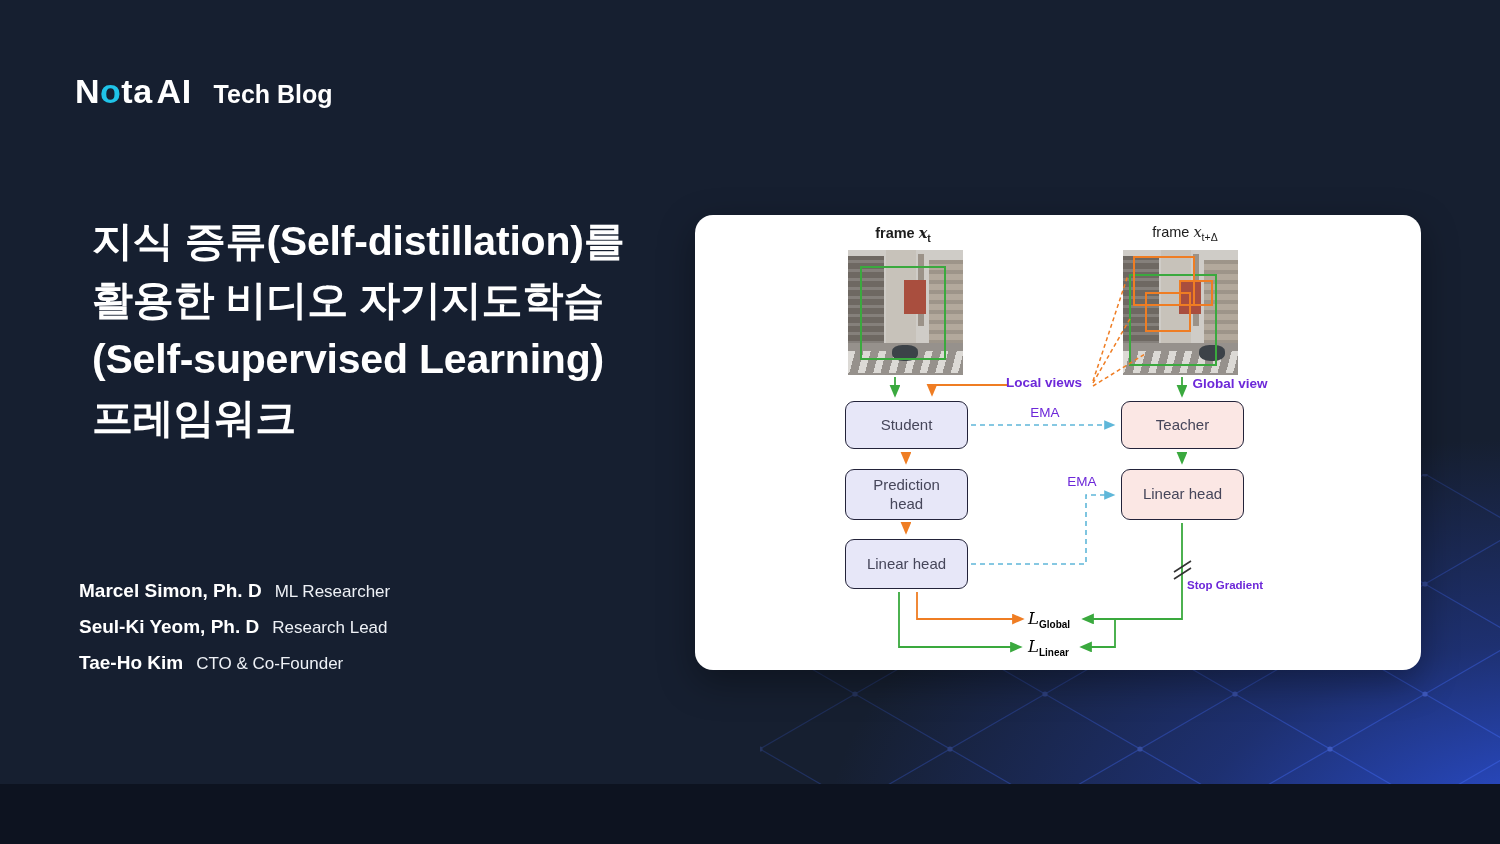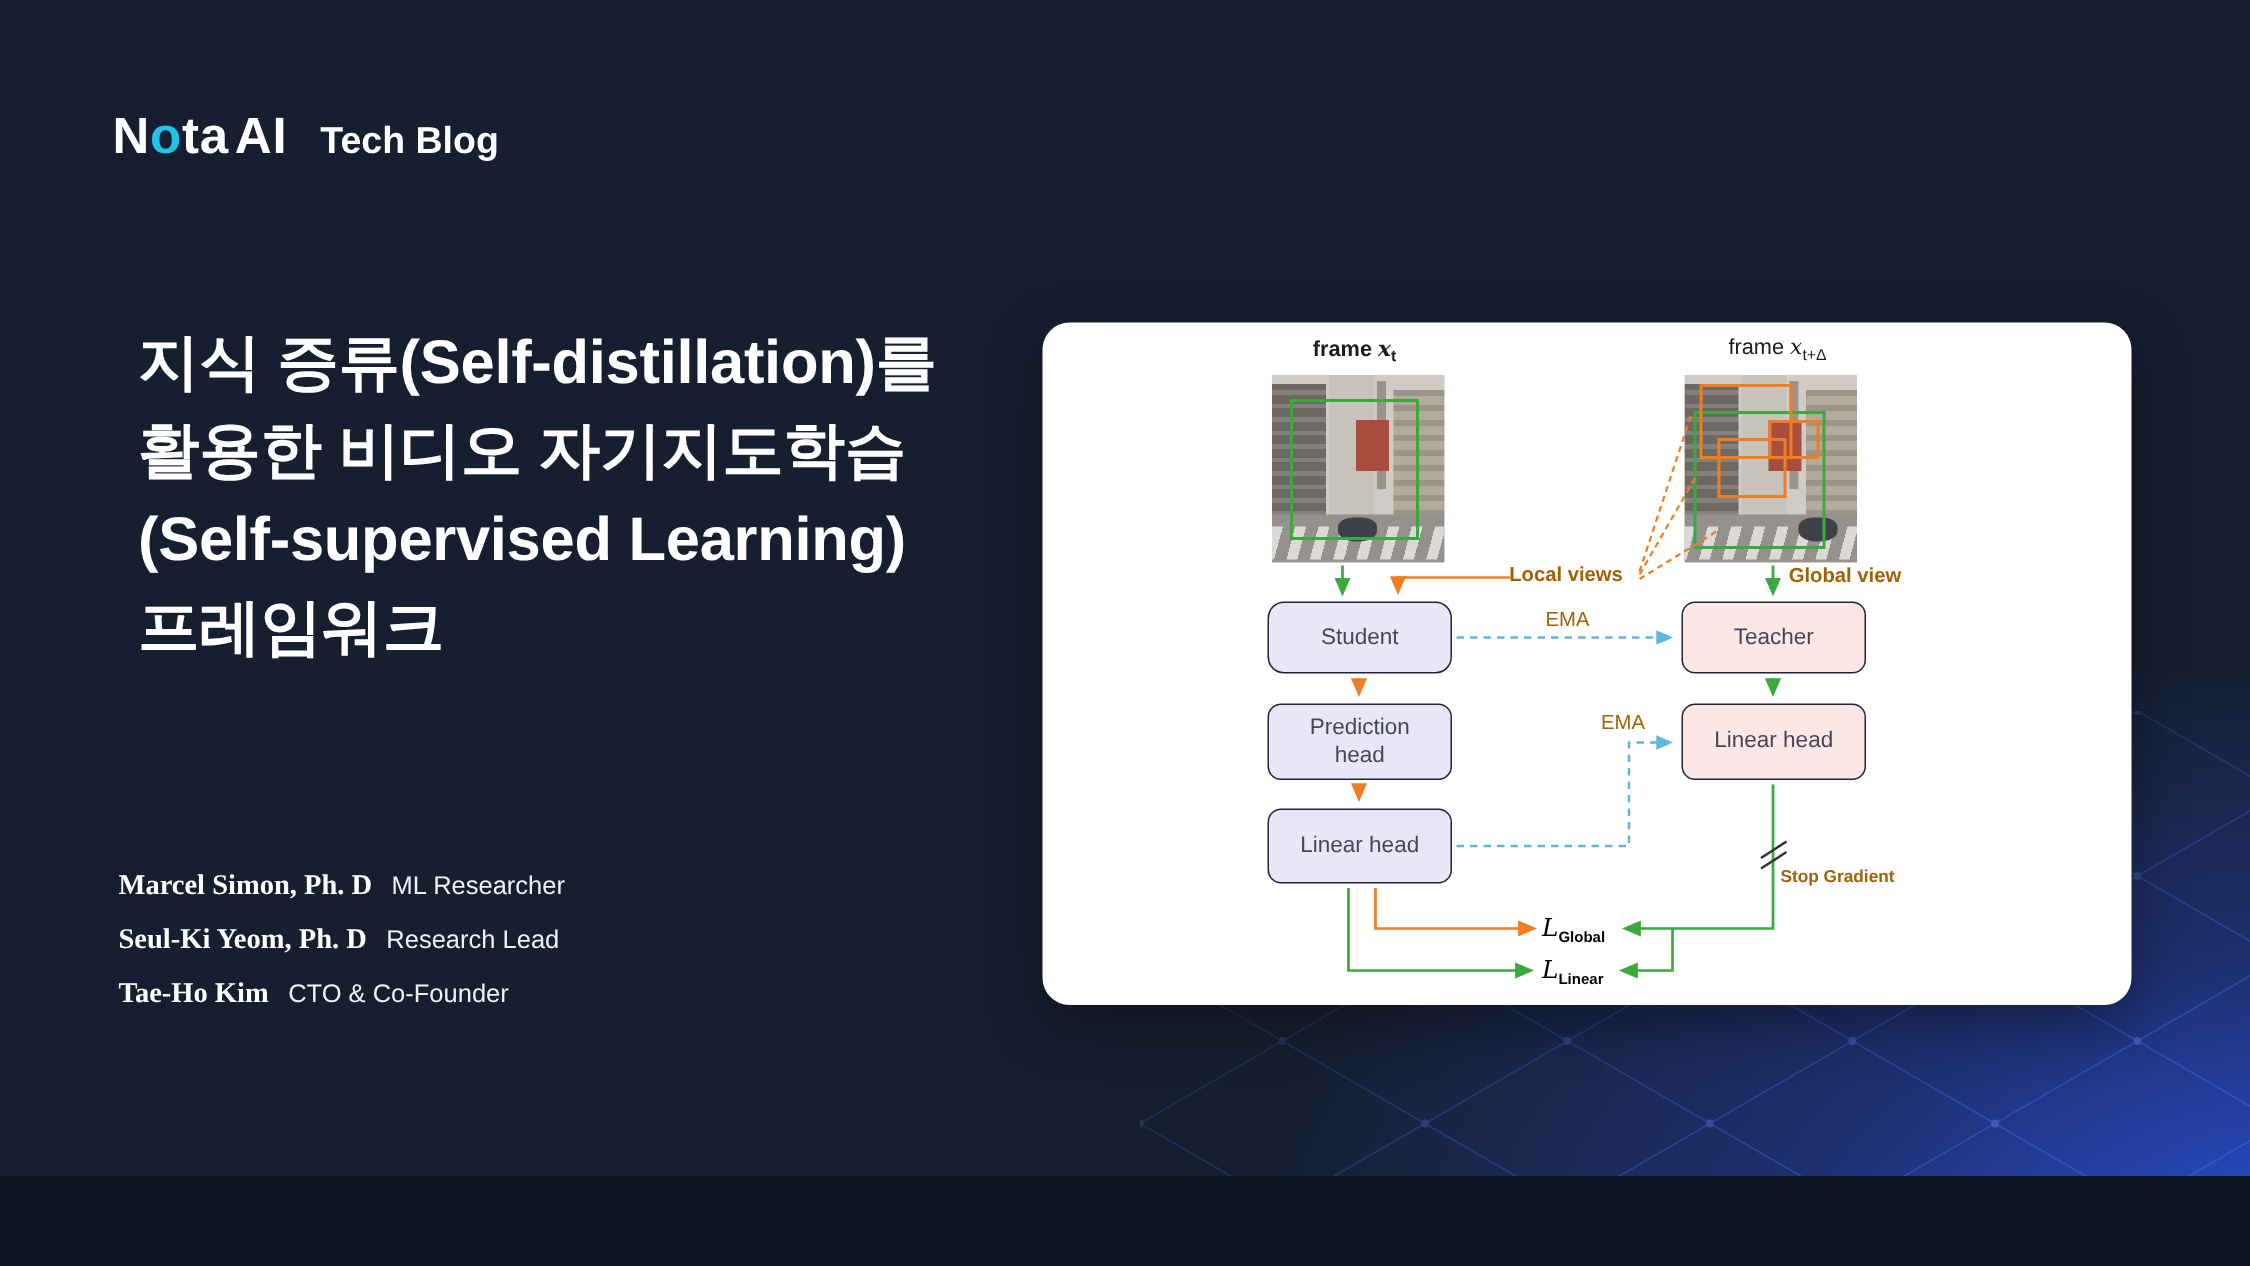--- a/index.html
+++ b/index.html
@@ -21,28 +21,28 @@
   .logo-word .ai { margin-left:4px; }
   .tagline { font-size:25px; font-weight:700; }
 
   
   .title { position:absolute; left:92px; top:212px; margin:0; color:#ffffff;
     font-size:41px; line-height:59px; font-weight:700; letter-spacing:-0.2px; }
 
   
   .authors { position:absolute; left:79px; top:580px; color:#fff; }
   .author { display:flex; align-items:baseline; margin-bottom:14px; }
-  .aname { font-size:19px; font-weight:700;font-family:Liberation Serif, serif; }
+  .aname { font-size:19px; font-weight:700; }
   .arole { font-size:17px; margin-left:13px; color:#eef1f6; }
 
   
   .card { position:absolute; left:695px; top:215px; width:726px; height:455px;
     background:#ffffff; border-radius:18px; box-shadow:0 12px 36px rgba(0,0,0,.35); }
 
-  .lbl { position:absolute; transform:translateX(-50%); white-space:nowrap; color:#a16207; }
+  .lbl { position:absolute; transform:translateX(-50%); white-space:nowrap; color:#6d28d9; }
   .frame-lbl { font-size:14.5px; color:#1c1c1c; }
   .frame-lbl .var { font-family:"DejaVu Serif",serif; font-style:italic; }
   .frame-lbl sub { font-size:10.5px; }
   .view-lbl { font-size:13.5px; font-weight:700; }
   .ema { font-size:13.5px; font-weight:400; }
   .stopg { font-size:11.5px; font-weight:700; }
 
   .fbox { position:absolute; display:flex; align-items:center; justify-content:center;
     text-align:center; border:1.6px solid #23233a; border-radius:9px;
     font-size:15px; color:#46465a; line-height:1.25; }
@@ -167,21 +167,21 @@
       <div class="bb o" style="left:22px; top:42px; width:46px; height:40px;"></div>
     </div>
 
     <div class="lbl view-lbl" style="left:349px; top:160px;">Local views</div>
     <div class="lbl view-lbl" style="left:535px; top:161px;">Global view</div>
 
     <div class="lbl ema" style="left:350px; top:190px;">EMA</div>
     <div class="lbl ema" style="left:387px; top:259px;">EMA</div>
     <div class="lbl stopg" style="left:530px; top:364px;">Stop Gradient</div>
 
-    <div class="fbox lav" style="left:150px; top:186px; width:123px; height:48px;border-radius:11px;">
+    <div class="fbox lav" style="left:150px; top:186px; width:123px; height:48px;">
       <span>Student</span>
     </div>
     <div class="fbox pink" style="left:426px; top:186px; width:123px; height:48px;">
       <span>Teacher</span>
     </div>
     <div class="fbox lav" style="left:150px; top:254px; width:123px; height:51px;">
       <span class="wrap">Prediction head</span>
     </div>
     <div class="fbox pink" style="left:426px; top:254px; width:123px; height:51px;">
       <span>Linear head</span>

